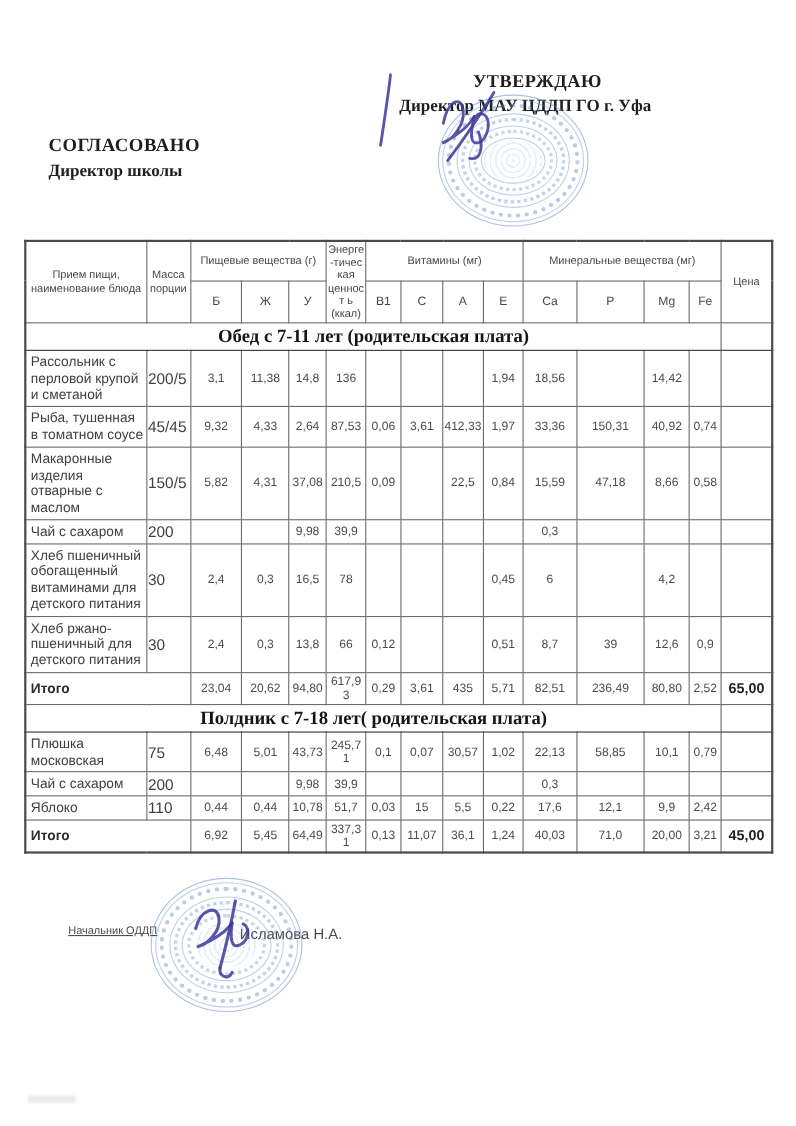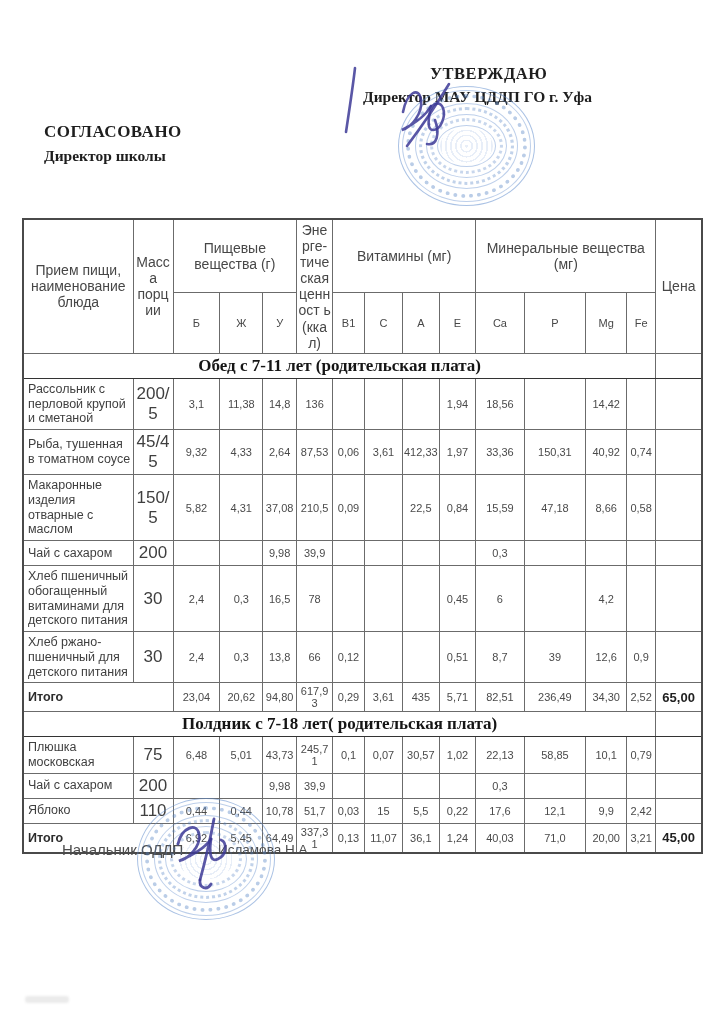--- a/index.html
+++ b/index.html
@@ -16,37 +16,37 @@
   .approve-3{position:absolute;left:385px;top:110px;font-size:15.5px;}
   .sign-line{display:inline-block;width:76px;border-bottom:1.5px solid #222;height:14px;margin-right:6px;}
   .doc-title{position:absolute;left:10px;top:143px;width:680px;text-align:center;font-size:16.5px;}
   .doc-date{position:absolute;left:10px;top:179px;width:660px;text-align:center;font-size:16px;}
 
   
   table.menu{position:absolute;left:22px;top:218px;width:681px;border-collapse:collapse;table-layout:fixed;
     border:2px solid #4a4a4a;color:#4a4a4a;}
   .menu th,.menu td{border:1px solid #6b6b6b;overflow:hidden;vertical-align:middle;
     overflow-wrap:break-word;word-wrap:break-word;}
-  .menu thead th{font-weight:normal;font-size:14px;color:#474747;padding:2px 1px;line-height:1.15;text-align:center;}
+  .menu thead th{font-weight:normal;font-size:10px;color:#474747;padding:2px 1px;line-height:1.15;text-align:center;}
   .menu thead .sub th{font-size:11px;}
   .menu thead tr.grp th{height:24px;}
   .menu thead tr.sub th{height:26px;}
   .menu thead{border-bottom:1.5px solid #4a4a4a;}
   .menu td.dish{font-size:12.5px;color:#3f3f3f;text-align:left;padding:3px 2px 3px 4px;line-height:1.18;}
   .menu td.val{font-size:11px;text-align:center;padding:2px 1px;}
-  .menu td.mass{font-size:17px;text-align:center;color:#3f3f3f;}
+  .menu td.mass{font-size:14px;text-align:left;color:#3f3f3f;}
   .menu td.section-title{font-family:"Liberation Serif","DejaVu Serif",serif;font-weight:bold;color:#151515;
     font-size:17px;text-align:center;padding:2px 0;}
   .menu tr.section-row td{border-top:1.5px solid #333;border-bottom:1.5px solid #333;margin-top:36px;}
   .menu tr.total-row td{border-top:1.5px solid #333;}
   .menu td.total-label{font-size:12.5px;font-weight:bold;color:#2d2d2d;text-align:left;padding:3px 2px 3px 4px;}
   .menu td.price-val{font-weight:bold;font-size:13px;color:#1f1f1f;}
 
   
-  .footer-pos{position:absolute;left:62px;top:841px;font-size:15px;color:#4c4c4c;}
+  .footer-pos{position:absolute;left:62px;top:841px;font-size:10px;color:#4c4c4c;text-decoration:underline;}
   .footer-name{position:absolute;left:218px;top:842px;font-size:13.5px;color:#4c4c4c;}
 
   
   .stamp{position:absolute;filter:blur(.5px);opacity:.82;pointer-events:none;}
   .stamp .ring{position:absolute;border-radius:50%;}
   .stamp-top{left:398px;top:86px;width:137px;height:120px;}
   .stamp-bottom{left:137px;top:798px;width:138px;height:122px;}
   .r-solid2{border:1.6px solid rgba(96,140,205,.65);}
   .r-solid1{border:1px solid rgba(96,140,205,.5);}
   .r-dot5{border:4.5px dotted rgba(88,133,198,.5);}
@@ -251,21 +251,21 @@
           <td class="val">23,04</td>
           <td class="val">20,62</td>
           <td class="val">94,80</td>
           <td class="val">617,93</td>
           <td class="val">0,29</td>
           <td class="val">3,61</td>
           <td class="val">435</td>
           <td class="val">5,71</td>
           <td class="val">82,51</td>
           <td class="val">236,49</td>
-          <td class="val">34,30</td>
+          <td class="val">80,80</td>
           <td class="val">2,52</td>
           <td class="val price-val">65,00</td>
         </tr>
         <tr class="section-row">
           <td class="section-title" colspan="14">Полдник с 7-18 лет( родительская плата)</td>
           <td class="val"></td>
         </tr>
         <tr class="data-row">
           <td class="dish">Плюшка московская</td>
           <td class="val mass">75</td>

